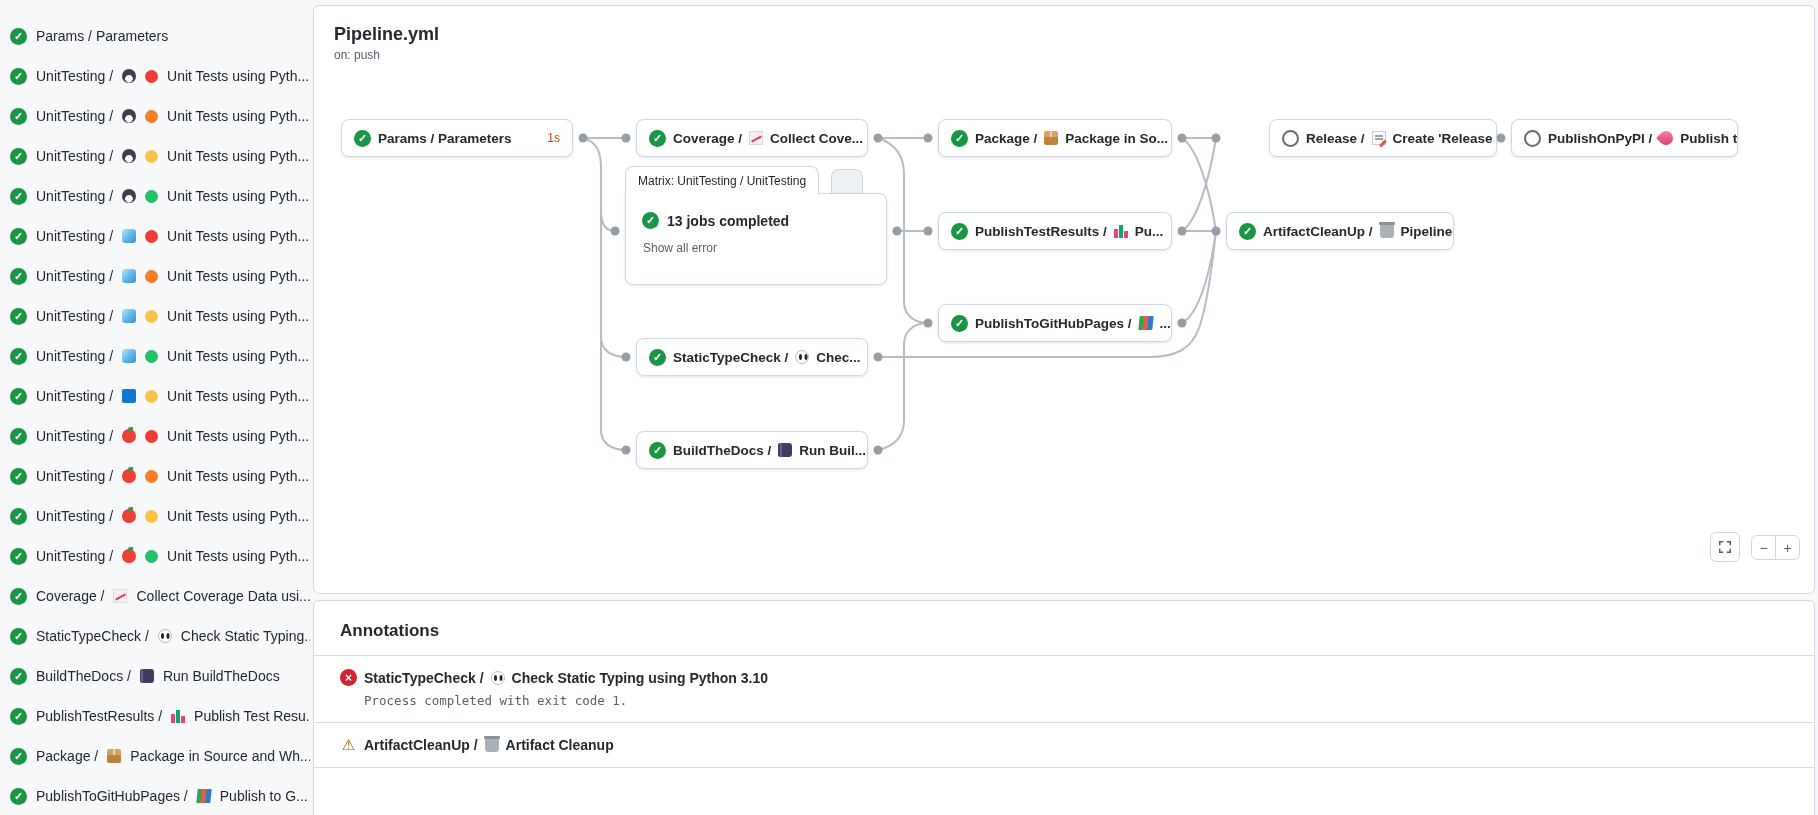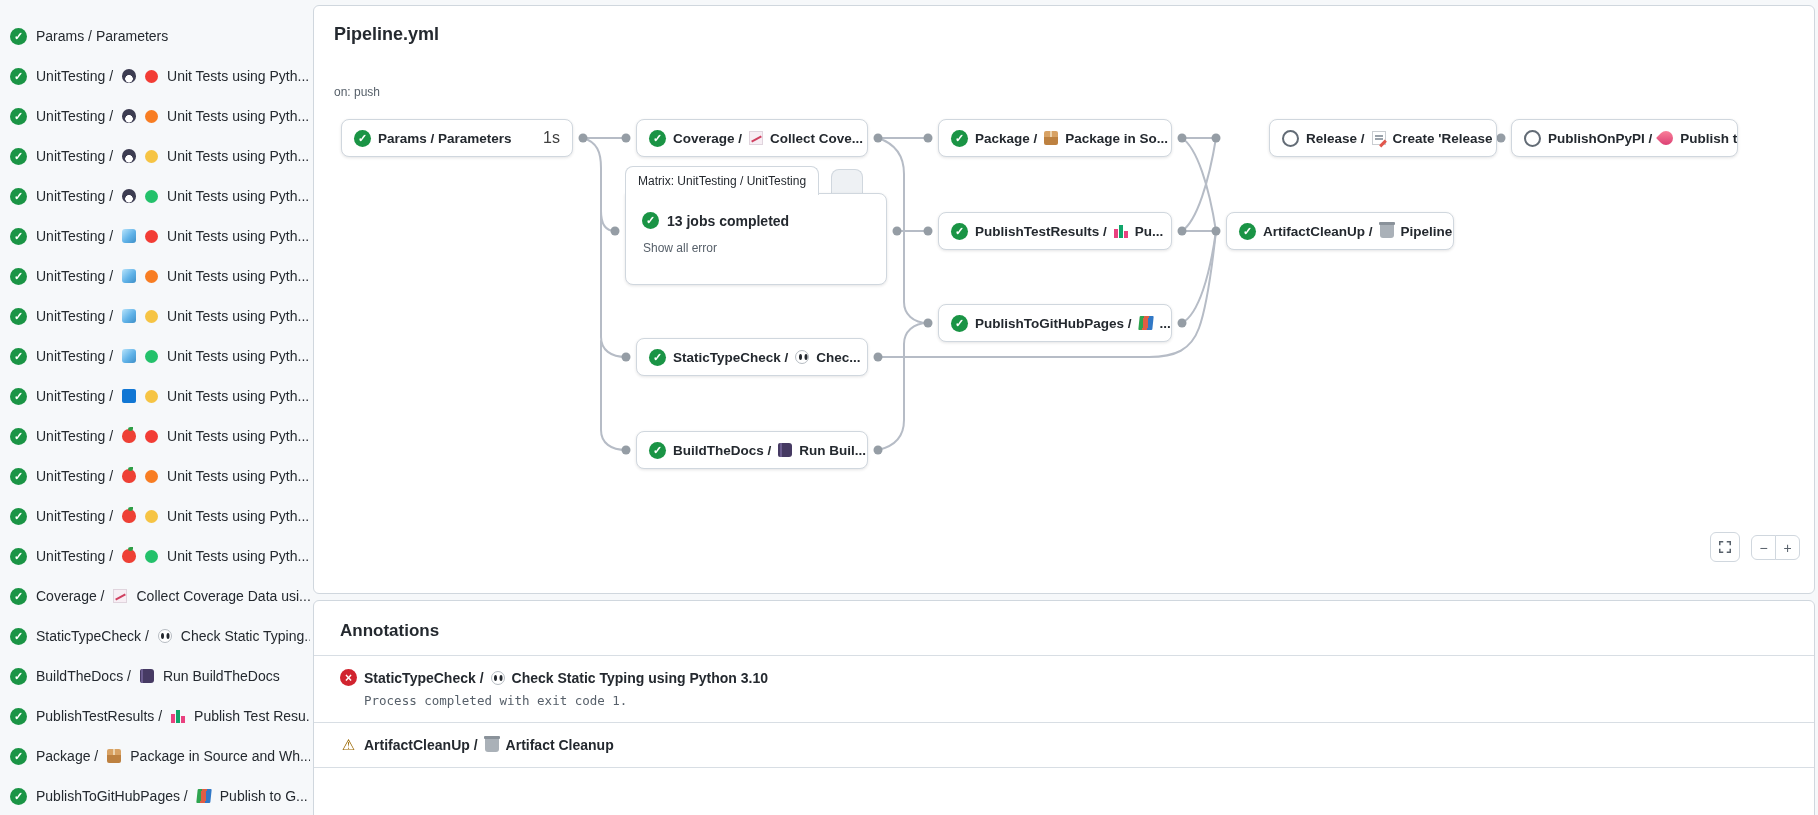--- a/index.html
+++ b/index.html
@@ -48,28 +48,28 @@
   .icon-memo::before{content:"";position:absolute;left:2px;top:3px;width:8px;height:1.5px;background:#9aa2aa;
                      box-shadow:0 3px 0 #9aa2aa;}
   .icon-memo::after{content:"";position:absolute;right:-2px;bottom:-1px;width:8px;height:3px;background:#e2574c;
                     transform:rotate(-45deg);}
   .icon-rocket{background:linear-gradient(135deg,#ff8da1,#d6336c);border-radius:50% 50% 50% 0;transform:rotate(45deg);}
 
   
   .graph-card{position:absolute;left:313px;top:5px;width:1502px;height:589px;background:#fff;
               border:1px solid #d0d7de;border-radius:6px;box-sizing:border-box;}
   .graph-title{position:absolute;left:20px;top:18px;font-size:18px;font-weight:600;color:#24292f;}
-  .graph-trigger{position:absolute;left:20px;top:42px;font-size:12px;color:#57606a;margin-top:37px;}
+  .graph-trigger{position:absolute;left:20px;top:42px;font-size:12px;color:#57606a;}
   .graph-svg{position:absolute;left:0;top:0;pointer-events:none;}
 
   .gnode{position:absolute;height:38px;background:#fff;border:1px solid #d0d7de;border-radius:8px;
          box-shadow:0 1px 3px rgba(31,35,40,.12);display:flex;align-items:center;gap:7px;
          padding:0 12px;box-sizing:border-box;white-space:nowrap;overflow:hidden;cursor:pointer;}
   .gnode .pfx,.gnode .txt{font-size:13.5px;font-weight:600;color:#24292f;}
-  .gnode .dur{margin-left:auto;font-size:16px;color:#404040;padding-left:6px;}
+  .gnode .dur{margin-left:auto;font-size:12px;color:#c2410c;padding-left:6px;}
 
   .matrix-tab{position:absolute;left:311px;top:160px;height:28px;padding:0 12px;background:#fff;
               border:1px solid #d0d7de;border-bottom:none;border-radius:8px 8px 0 0;font-size:12px;
               color:#24292f;display:flex;align-items:center;z-index:3;}
   .matrix-tab2{position:absolute;left:517px;top:163px;width:30px;height:25px;background:#eef1f4;
                border:1px solid #d0d7de;border-bottom:none;border-radius:8px 8px 0 0;z-index:1;}
   .matrix-body{position:absolute;left:311px;top:187px;width:262px;height:92px;background:#fff;
                border:1px solid #d0d7de;border-radius:0 8px 8px 8px;box-shadow:0 1px 3px rgba(31,35,40,.12);
                box-sizing:border-box;padding:18px 16px 0;z-index:2;}
   .matrix-status{display:flex;align-items:center;gap:8px;font-size:14px;font-weight:600;}

